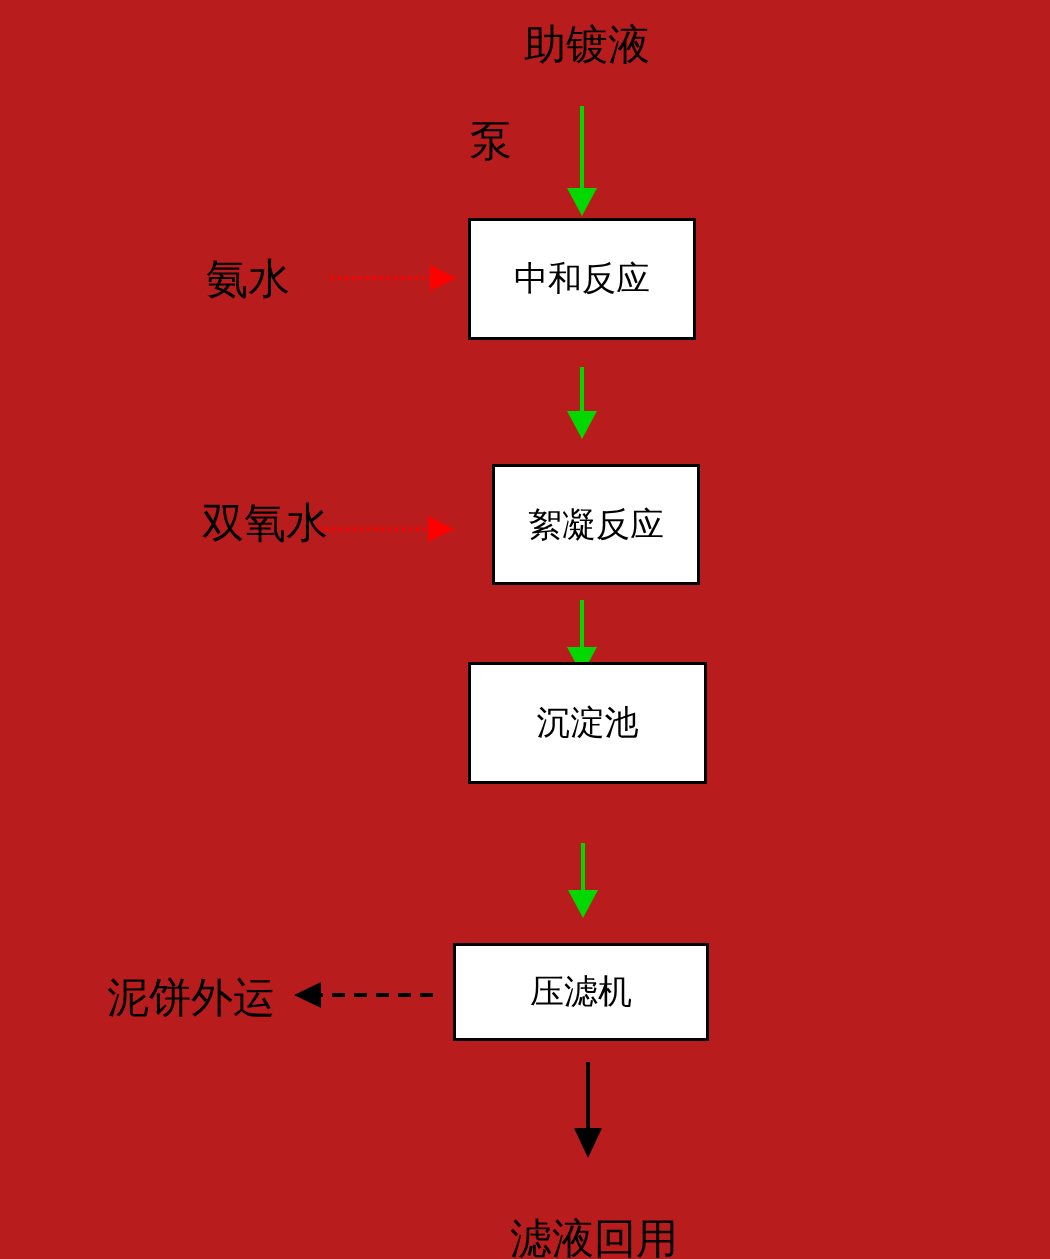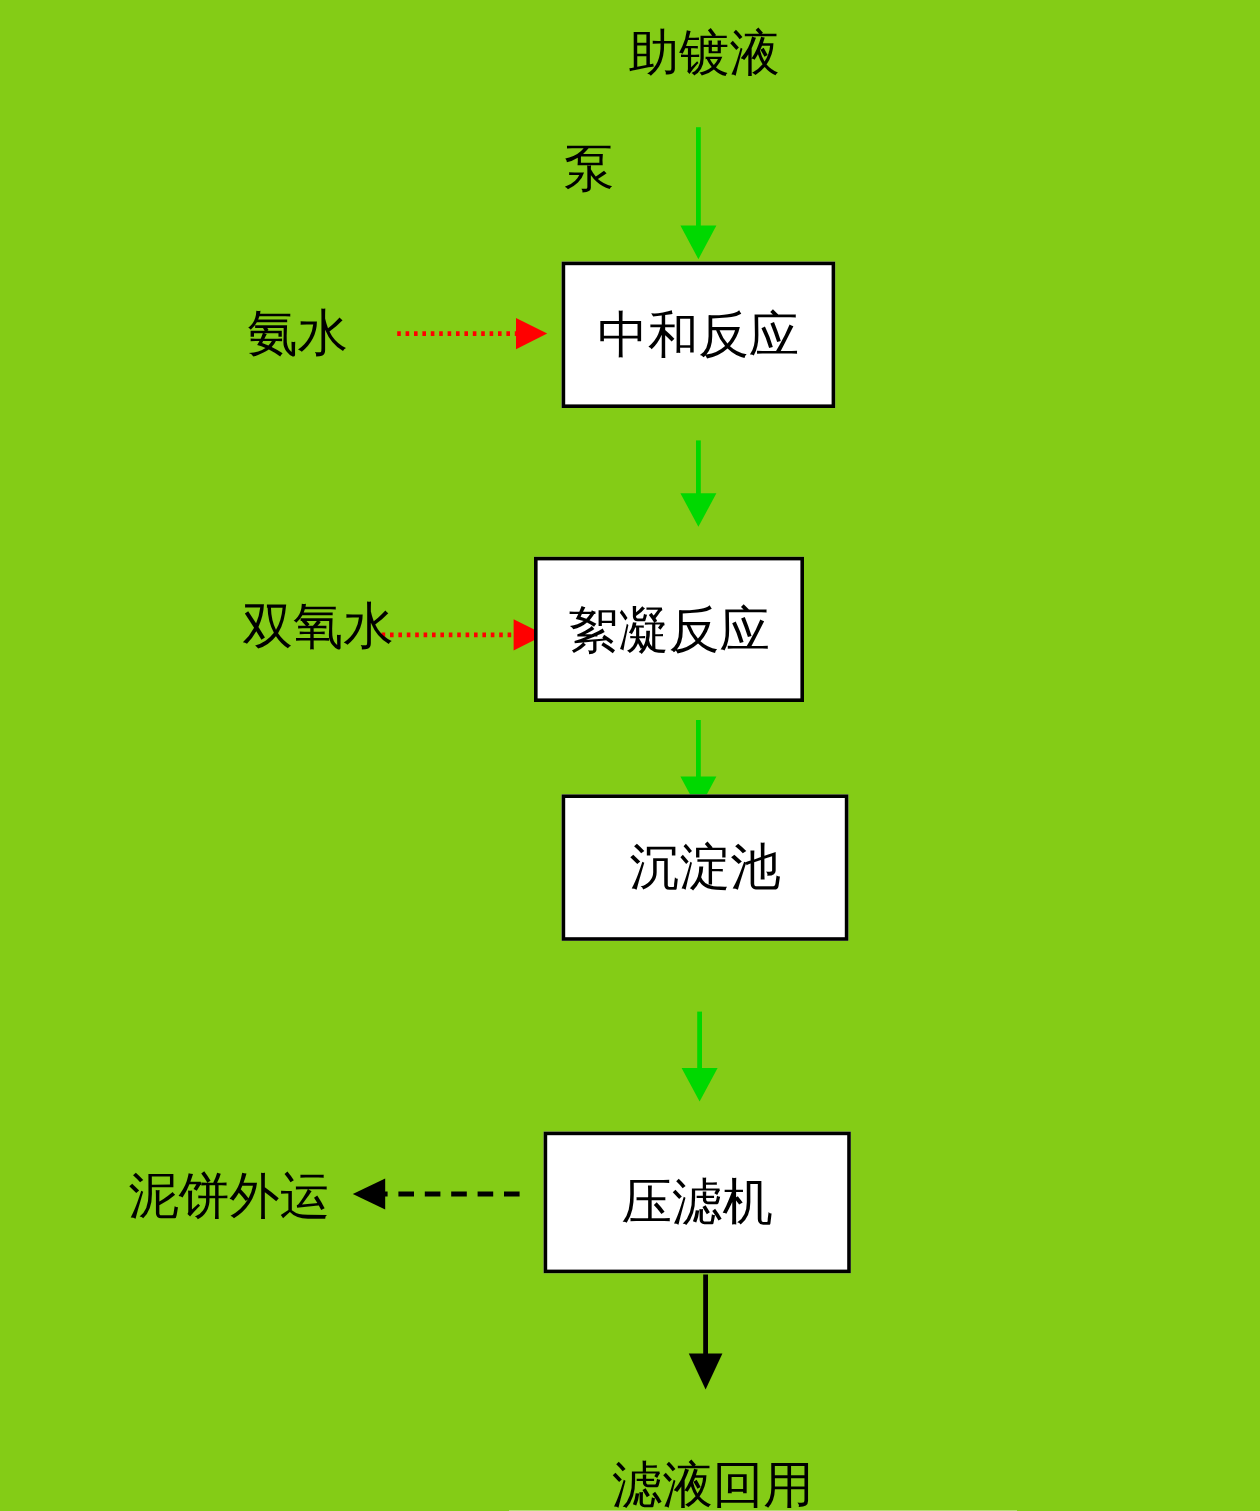--- a/index.html
+++ b/index.html
@@ -4,21 +4,21 @@
 <style>
   html, body {
     margin: 0;
     padding: 0;
     background: #ffffff;
   }
   #canvas {
     position: relative;
     width: 1050px;
     height: 1259px;
-    background: #84cc16;
+    background: #b91c1c;
     font-family: "Liberation Serif", "DejaVu Serif", serif;
     color: #000000;
     overflow: hidden;
   }
   #arrow-layer {
     position: absolute;
     left: 0;
     top: 0;
     width: 1050px;
     height: 1259px;
@@ -31,21 +31,21 @@
     color: #000000;
   }
   .node {
     position: absolute;
     box-sizing: border-box;
     border: 3px solid #000000;
     background: #ffffff;
     display: flex;
     align-items: center;
     justify-content: center;
-    font-size: 42px;
+    font-size: 34px;
     white-space: nowrap;
   }
 </style>
 </head>
 <body>
 
 <div id="canvas">
 
   <svg id="arrow-layer" viewBox="0 0 1050 1259" xmlns="http://www.w3.org/2000/svg">
 
@@ -95,25 +95,25 @@
   <div class="lbl" style="left:168px; top:500px;margin-left:34px;">双氧水</div>
 
   <div class="lbl" style="left:107px; top:975px;">泥饼外运</div>
 
   <div class="lbl" style="left:510px; top:1216px;">滤液回用</div>
 
   <div class="node" style="left:468px; top:218px; width:228px; height:122px;">
     <span>中和反应</span>
   </div>
 
-  <div class="node" style="left:445px; top:464px; width:225px; height:121px;text-align:right;">
+  <div class="node" style="left:492px; top:464px; width:208px; height:121px;text-align:right;">
     <span>絮凝反应</span>
   </div>
 
   <div class="node" style="left:468px; top:662px; width:239px; height:122px;">
     <span>沉淀池</span>
   </div>
 
-  <div class="node" style="left:453px; top:943px; width:256px; height:118px;">
+  <div class="node" style="left:453px; top:943px; width:256px; height:98px;">
     <span>压滤机</span>
   </div>
 
 </div>
 
 </body></html>

